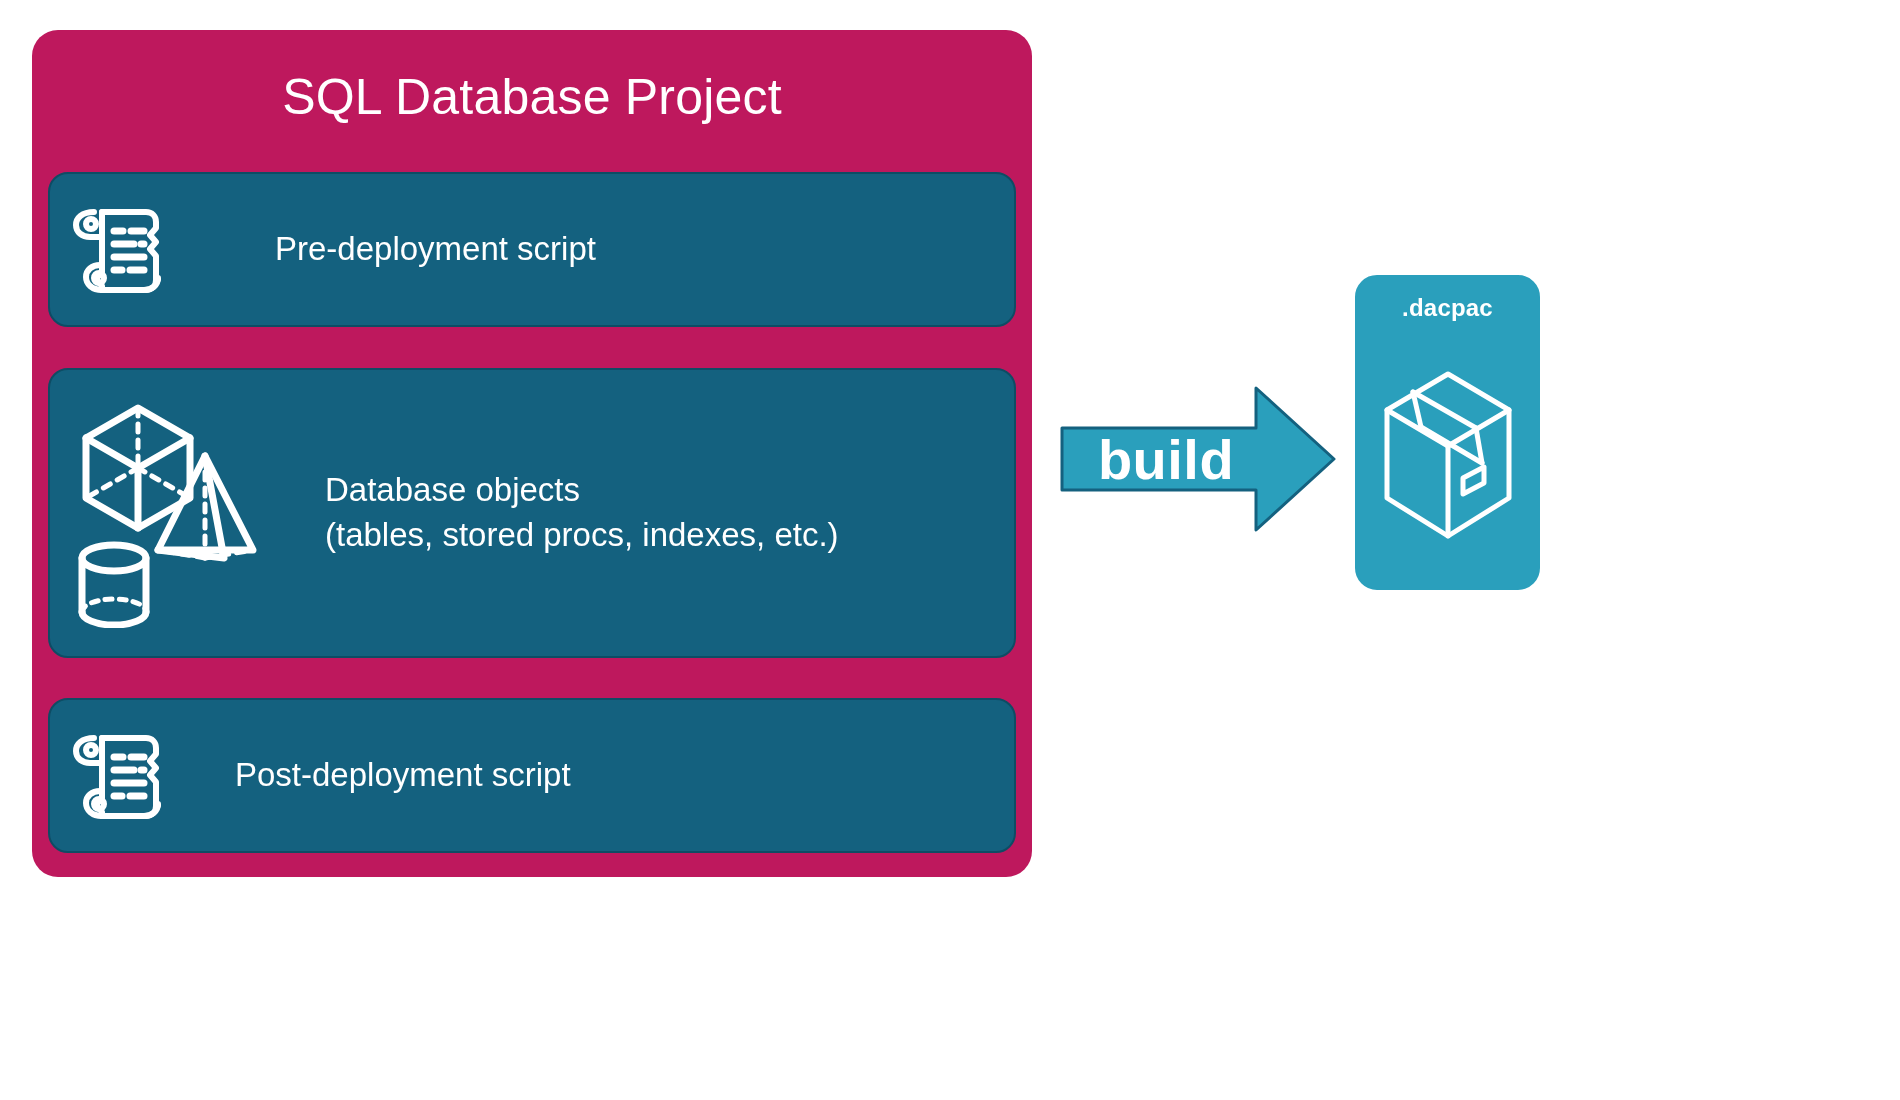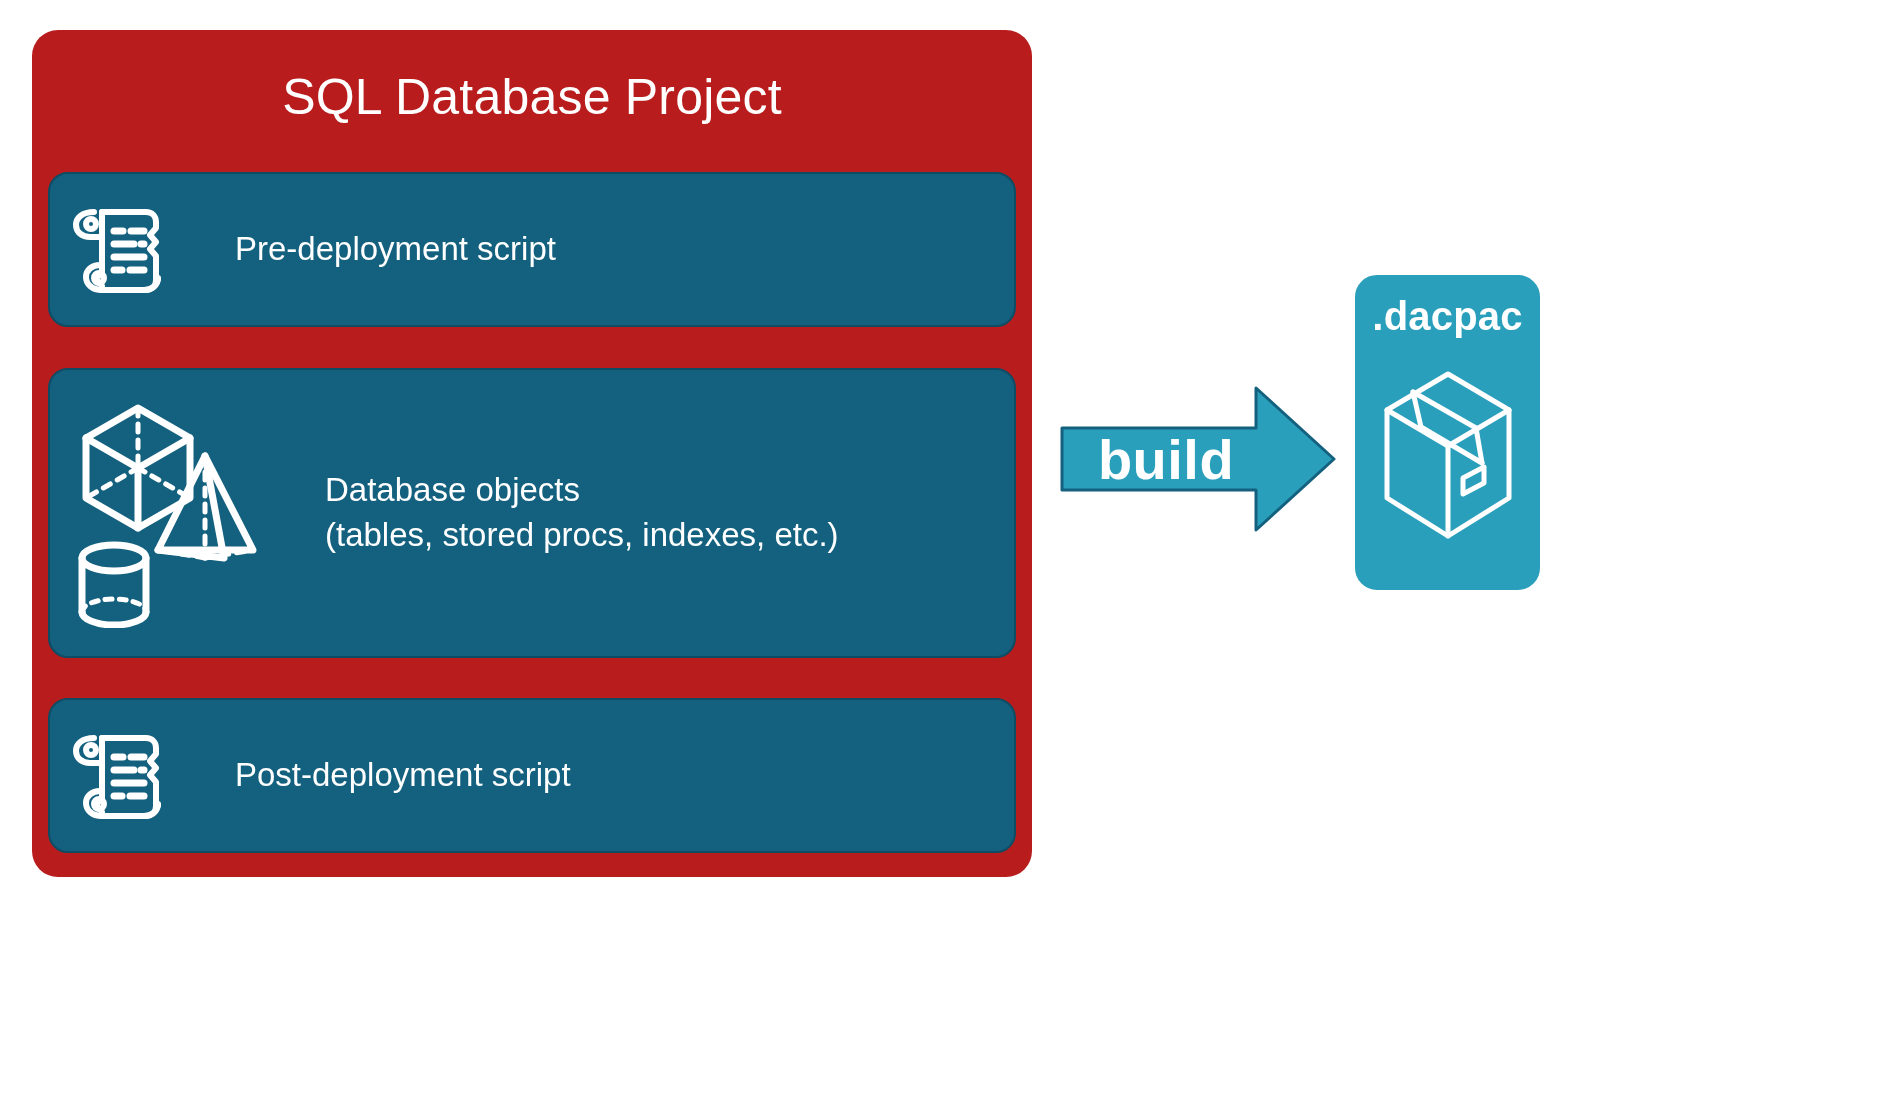--- a/index.html
+++ b/index.html
@@ -9,21 +9,21 @@
     font-family:"Liberation Sans", sans-serif;
     overflow:hidden;
     position:relative;
   }
 
   
   #project-container{
     position:absolute;
     left:32px; top:30px;
     width:1000px; height:847px;
-    background:#b91c1c;
+    background:#be185d;
     border-radius:26px;
     box-sizing:border-box;
   }
 
   #project-title{
     position:absolute;
     left:0; top:40px;
     width:100%;
     text-align:center;
     color:#ffffff;
@@ -38,21 +38,21 @@
     position:absolute;
     left:16px;
     width:968px;
     background:#14617f;
     border:2px solid #0e4c64;
     border-radius:20px;
     box-sizing:border-box;
     display:flex;
     align-items:center;
   }
-  #panel-pre  { top:142px; height:155px; }
+  #panel-pre  { top:142px; height:155px;gap:40px; }
   #panel-objs { top:338px; height:290px; }
   #panel-post { top:668px; height:155px; }
 
   .panel-icon{
     flex:0 0 auto;
     margin-left:22px;
     display:flex;
     align-items:center;
     justify-content:center;
   }
@@ -95,21 +95,21 @@
     border:2px solid #2a9fbc;
     border-radius:22px;
     box-sizing:border-box;
   }
   #dacpac-title{
     position:absolute;
     left:0; top:17px;
     width:100%;
     text-align:center;
     color:#ffffff;
-    font-size:40px;
+    font-size:24px;
     font-weight:bold;
     letter-spacing:0.2px;
   }
   #dacpac-icon{
     position:absolute;
     left:50%; top:93px;
     transform:translateX(-50%);
   }
   #dacpac-icon svg{display:block;}
 </style>

